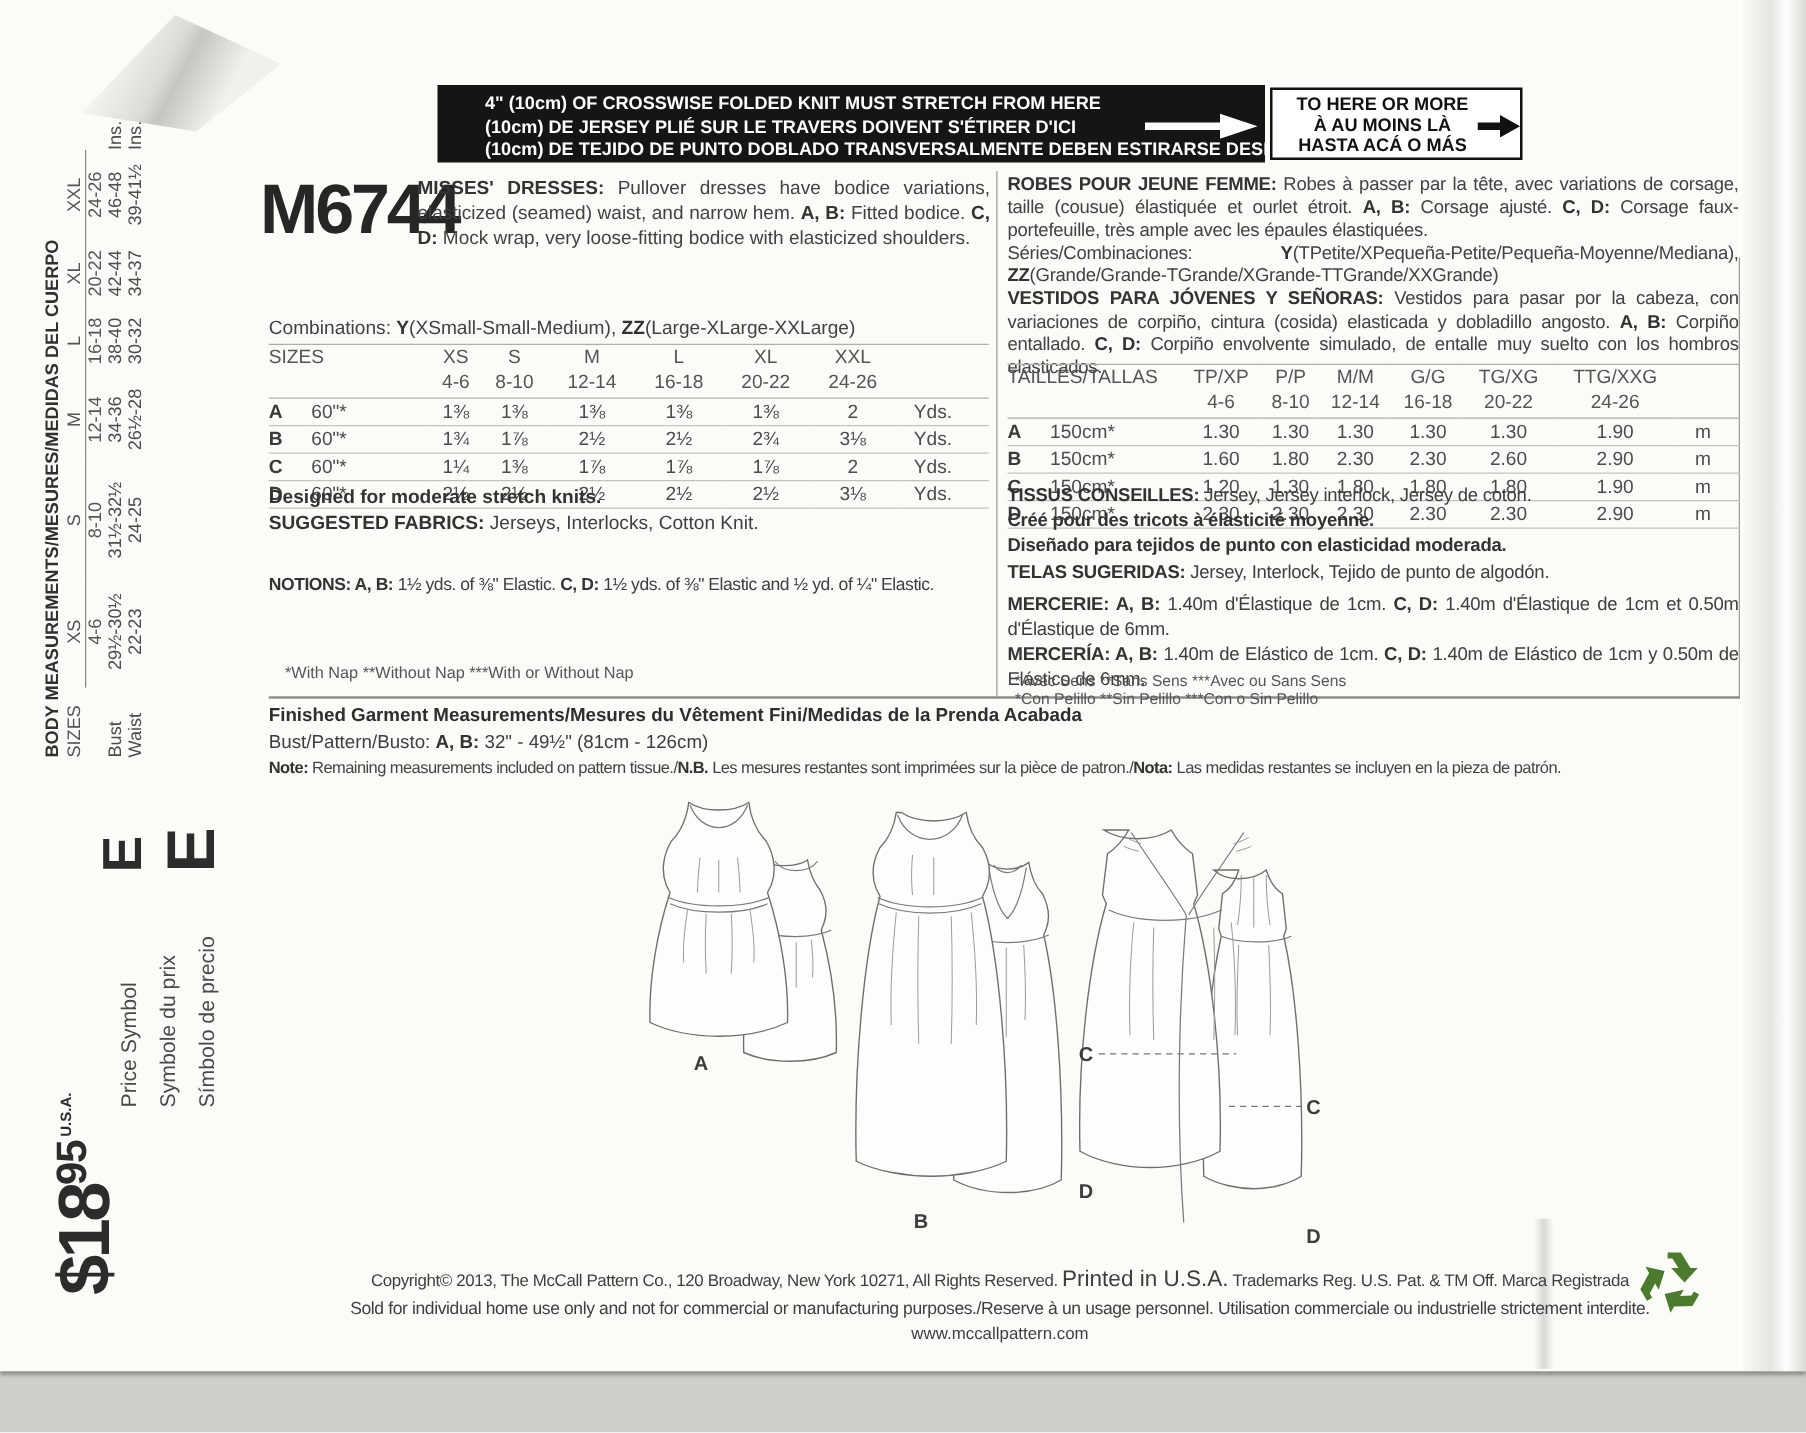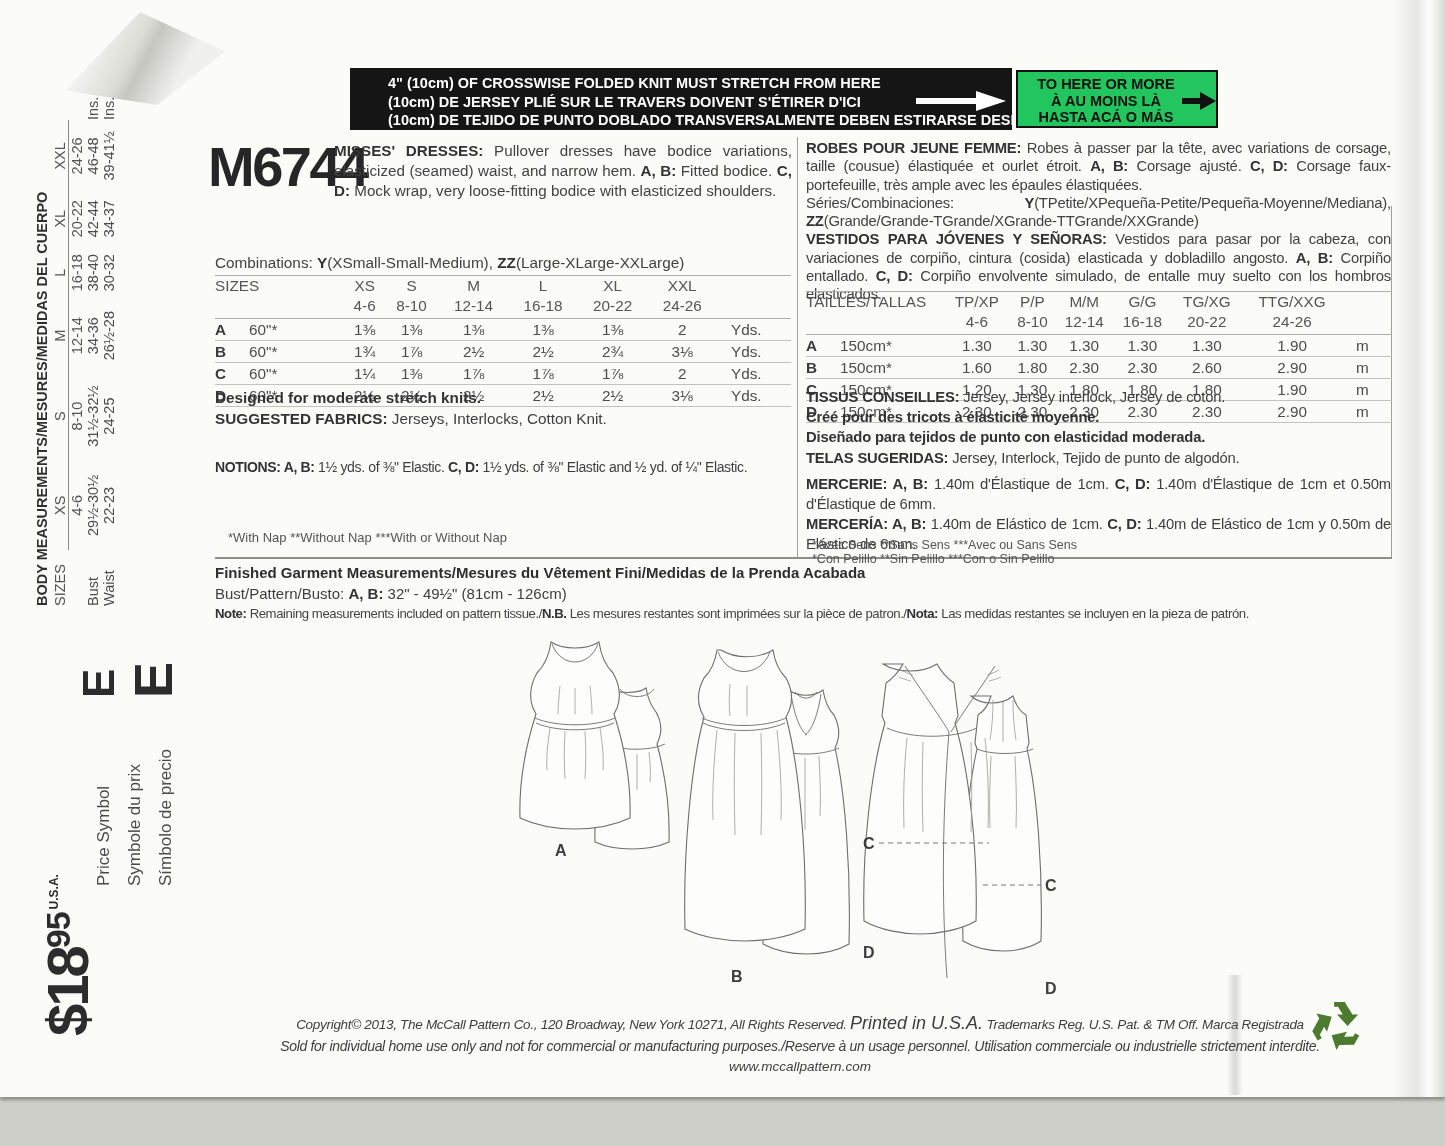--- a/index.html
+++ b/index.html
@@ -16,21 +16,21 @@
     clip-path:polygon(6% 80%,50% 0%,100% 40%,60% 95%);}
   .edge-right{left:1393px;top:0;width:52px;height:1097px;
     background:linear-gradient(90deg,rgba(0,0,0,0) 0%,rgba(120,120,112,.16) 45%,rgba(255,255,255,.7) 70%,rgba(130,130,122,.28) 100%);}
   .crease-br{left:1227px;top:975px;width:16px;height:120px;
     background:linear-gradient(90deg,transparent,rgba(125,125,118,.28),transparent);}
 
   
   .banner{left:350px;top:68px;width:662px;height:62px;background:#151515;color:#fff;
           padding:6px 0 0 38px;box-sizing:border-box;}
   .banner .bl{font-size:14.5px;font-weight:bold;line-height:18.5px;white-space:nowrap;}
-  .target-box{left:1016px;top:70px;width:202px;height:58px;background:#22c55e;border:2.5px solid #111;
+  .target-box{left:1016px;top:70px;width:202px;height:58px;background:#ffffff;border:2.5px solid #111;
           box-sizing:border-box;text-align:center;padding:4px 26px 0 4px;color:#111;}
   .target-box .bl{font-size:14.5px;font-weight:bold;line-height:16.5px;white-space:nowrap;}
   .arrow-white{left:916px;top:91px;}
   .arrow-black{left:1182px;top:92px;}
 
   
   .m-number{left:208px;top:134px;font-size:56px;font-weight:800;letter-spacing:-2.5px;color:#262626;}
   .desc-en{left:334px;top:141px;width:458px;font-size:15.2px;line-height:20px;text-align:justify;color:#424242;}
   .col-right{left:806px;top:139px;width:585px;font-size:14.8px;line-height:18.3px;
              letter-spacing:-.2px;text-align:justify;color:#424242;}
@@ -76,21 +76,21 @@
   
   .art{left:455px;top:626px;}
   .art path{vector-effect:non-scaling-stroke;}
   .outline{fill:#fdfdfb;stroke:#6e6e6e;stroke-width:1.1;}
   .detail{fill:none;stroke:#7a7a7a;stroke-width:1;}
   .gather{fill:none;stroke:#9b9b96;stroke-width:.8;}
   .dash{fill:none;stroke:#777;stroke-width:1;stroke-dasharray:5 4;}
   .vlabel{font:bold 16px "Liberation Sans",sans-serif;fill:#3d3d3d;}
 
   
-  .copyright{left:250px;top:1013px;width:1100px;text-align:center;color:#3e3e3e;font-style:italic;}
+  .copyright{left:250px;top:1013px;width:1100px;text-align:center;color:#3e3e3e;}
   .cp1{font-size:13.5px;letter-spacing:-.3px;white-space:nowrap;}
   .cp1 .big{font-size:18px;letter-spacing:0;}
   .cp2{font-size:14px;letter-spacing:-.3px;white-space:nowrap;margin-top:4px;}
   .cp3{font-size:13.5px;margin-top:5px;}
   .recycle{left:1310px;top:1000px;}
 
   
   .sidebar{left:32px;top:1036px;width:956px;height:168px;transform:rotate(-90deg);
            transform-origin:0 0;}
   .sb-price{left:0;top:2px;color:#2c2c2c;white-space:nowrap;}

